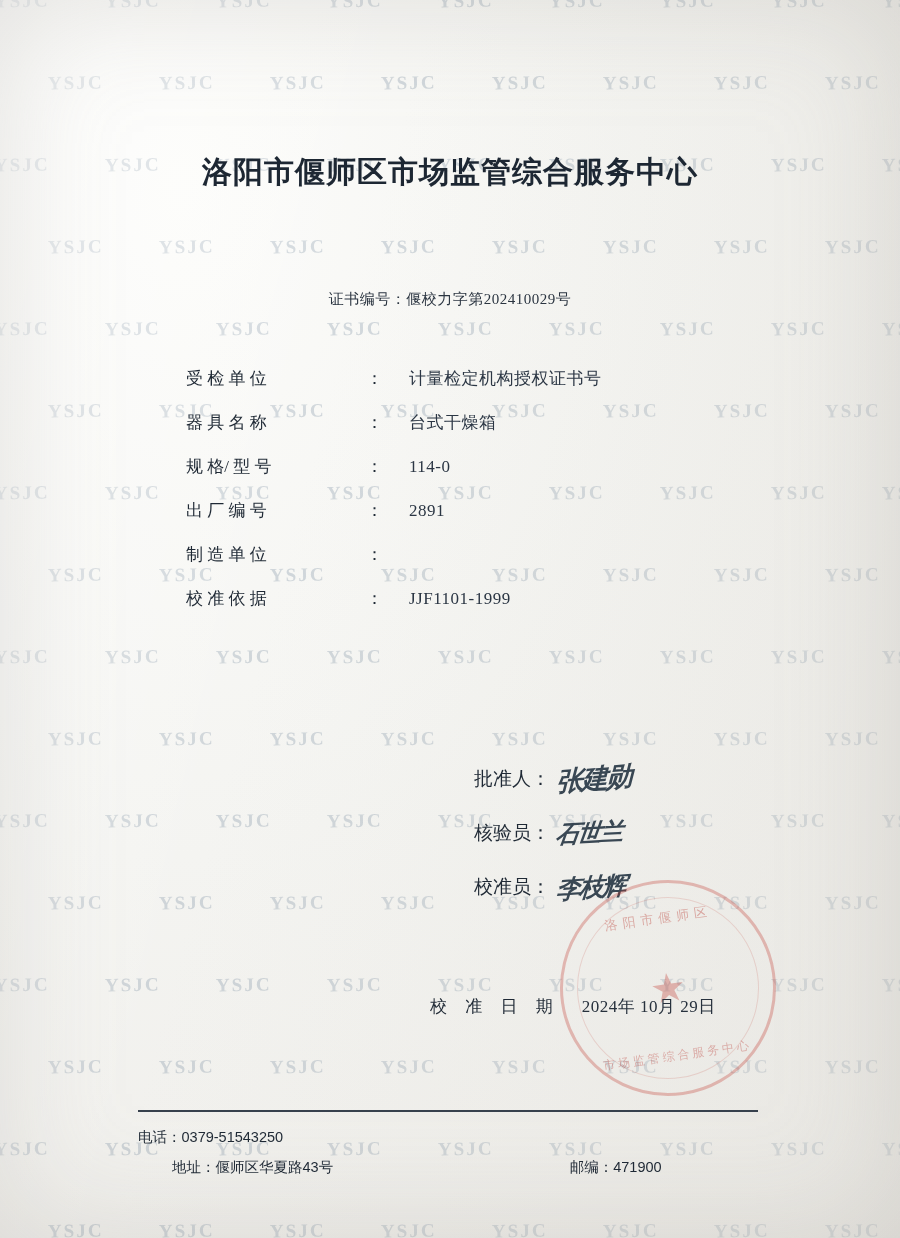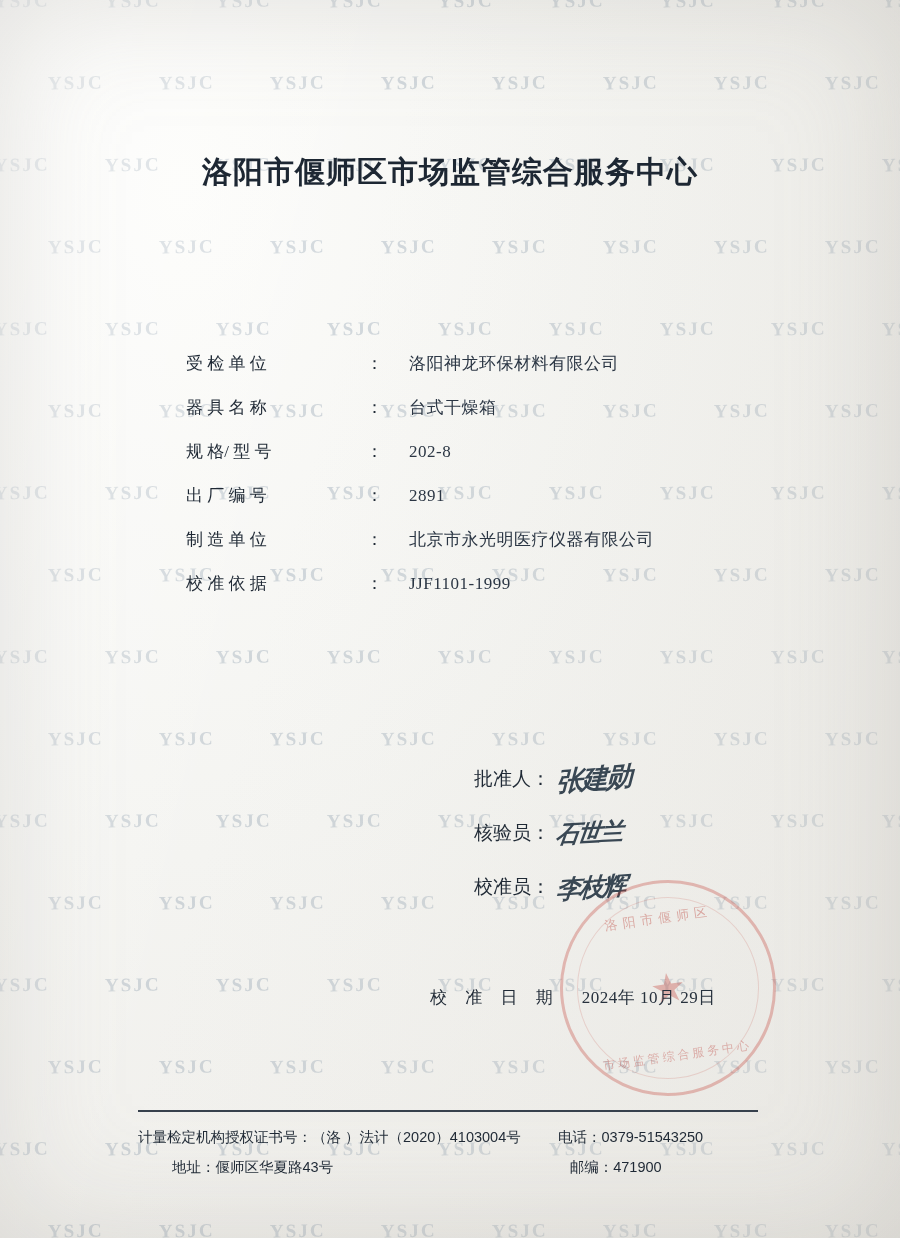--- a/index.html
+++ b/index.html
@@ -94,21 +94,21 @@
     text-align: center;
     font-family: "Liberation Serif", serif;
     font-size: 15px;
     letter-spacing: 0.5px;
     color: #2b3541;
   }
 
   
   .fields {
     position: absolute;
-    top: 352px;
+    top: 367px;
     left: 186px;
     width: 620px;
   }
   .field-row {
     display: flex;
     align-items: baseline;
     height: 44px;
   }
   .field-label {
     width: 180px;
@@ -223,21 +223,21 @@
 
   
   .dates {
     position: absolute;
     top: 986px;
     left: 430px;
     width: 420px;
   }
   .date-row {
     display: flex;
-    align-items: flex-start;
+    align-items: flex-end;
     height: 32px;
     font-family: "Liberation Serif", serif;
     font-size: 17px;
     color: #1f2935;
   }
   .date-label { white-space: nowrap; }
   .date-label.spaced { letter-spacing: 7px; }
   .date-value {
     margin-left: 22px;
     letter-spacing: 0.5px;
@@ -413,46 +413,46 @@
       <div class="wm" style="left: 603px; top: 1220px;">YSJC</div>
       <div class="wm" style="left: 714px; top: 1220px;">YSJC</div>
       <div class="wm" style="left: 825px; top: 1220px;">YSJC</div>
     </div>
   <div class="paper-tint"></div>
   <div class="vignette"></div>
 
   <div class="content">
 
     <div class="org-title">洛阳市偃师区市场监管综合服务中心</div>
+    <div class="cert-no">证书编号：偃校力字第202410029号</div>
 
     <div class="fields" id="fields-block">
         <div class="field-row">
           <div class="field-label">受 检 单 位</div>
           <div class="field-colon">：</div>
-          <div class="field-value">洛阳神龙环保材料有限公司</div>
+          <div class="field-value">计量检定机构授权证书号</div>
         </div>
         <div class="field-row">
           <div class="field-label">器 具 名 称</div>
           <div class="field-colon">：</div>
           <div class="field-value">台式干燥箱</div>
         </div>
         <div class="field-row">
           <div class="field-label">规 格/ 型 号</div>
           <div class="field-colon">：</div>
-          <div class="field-value">202-8</div>
+          <div class="field-value">114-0</div>
         </div>
         <div class="field-row">
           <div class="field-label">出 厂 编 号</div>
           <div class="field-colon">：</div>
           <div class="field-value">2891</div>
         </div>
         <div class="field-row">
           <div class="field-label">制 造 单 位</div>
           <div class="field-colon">：</div>
-          <div class="field-value">北京市永光明医疗仪器有限公司</div>
         </div>
         <div class="field-row">
           <div class="field-label">校 准 依 据</div>
           <div class="field-colon">：</div>
           <div class="field-value">JJF1101-1999</div>
         </div>
       </div>
 
     <div class="signatures" id="signature-block">
         <div class="sig-row">
@@ -478,21 +478,20 @@
     <div class="dates" id="dates-block">
         <div class="date-row">
           <div class="date-label spaced">校 准 日 期</div>
           <div class="date-value">2024年 10月 29日</div>
         </div>
       </div>
 
     <div class="footer-rule"></div>
     <div class="footer">
       <div class="footer-row">
-        <div class="footer-left">计量检定机构授权证书号：（洛 ）法计（2020）4103004号</div>
         <div class="footer-right">电话：0379-51543250</div>
       </div>
       <div class="footer-row">
         <div class="footer-left indent">地址：偃师区华夏路43号</div>
         <div class="footer-right">邮编：471900</div>
       </div>
     </div>
 
   </div>
 </div>

